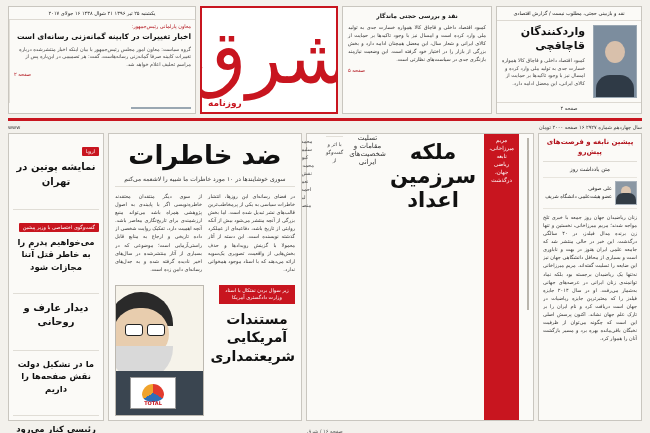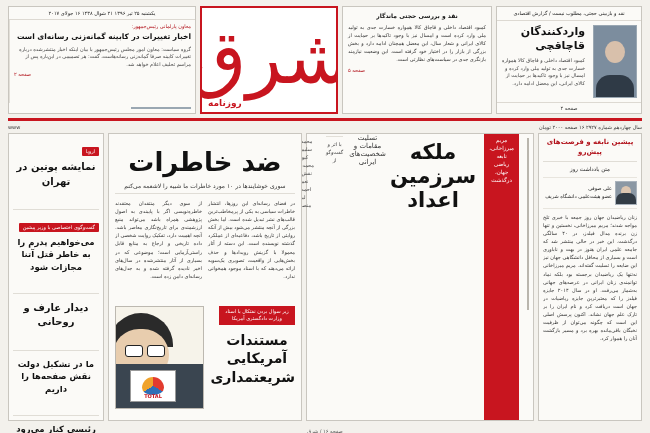--- a/index.html
+++ b/index.html
@@ -201,37 +201,37 @@
     margin:6px 4px 2px;
   }
   .cc-sub { font-size:7px; color:#333; text-align:center; margin-bottom:4px;}
   .cc-meta {
     margin:2px 6px 0; font-size:5px; color:#444; text-align:center; line-height:1.6;
     border-top:1px solid #e2dfd8; padding-top:3px;
   }
   .cc-page { text-align:center; font-size:5px; color:#b1111a; margin-top:4px;}
 
   
-  .col-mid { flex:1; padding:11px 6px; display:flex; flex-direction:column; }
+  .col-mid { flex:1; padding:4px 6px; display:flex; flex-direction:column; }
   .big-title {
     font-size:26px; font-weight:bold; color:#111; text-align:center;
     margin:2px 0 5px;
   }
   .big-sub {
     font-size:6px; color:#333; text-align:center; margin-bottom:5px;
     border-bottom:1px solid #e0ddd6; padding-bottom:4px;
   }
   .two-col {
     display:flex; gap:6px; font-size:5px; line-height:1.62;
     color:#333; text-align:justify; height:86px; overflow:hidden;
   }
   .two-col > div { flex:1; }
 
   .caricature {
-    margin-top:21px; display:flex; gap:15px; flex:1;
+    margin-top:7px; display:flex; gap:15px; flex:1;
   }
   .cari-text { width:76px; display:flex; flex-direction:column; }
   .cari-kicker {
     font-size:5px; color:#fff; background:#c8151f; padding:2px 3px;
     line-height:1.45; text-align:center;
   }
   .cari-title {
     font-size:14px; font-weight:bold; color:#111; text-align:center;
     line-height:1.35; margin-top:6px;
   }

